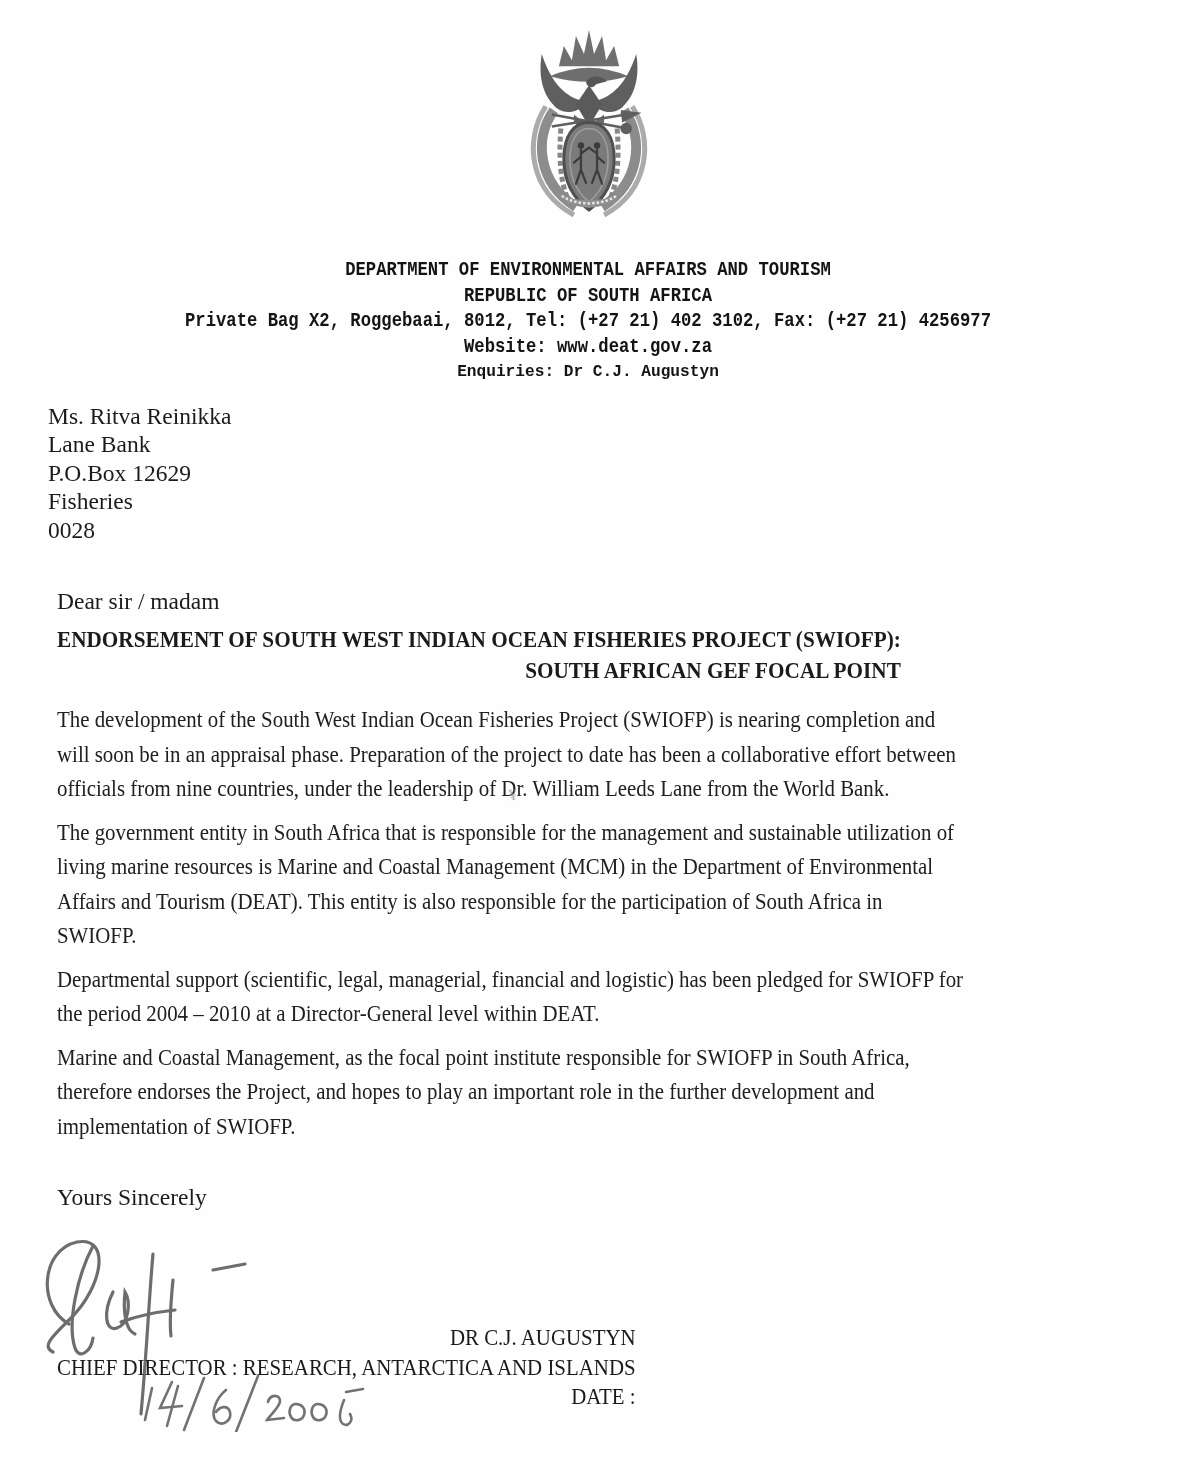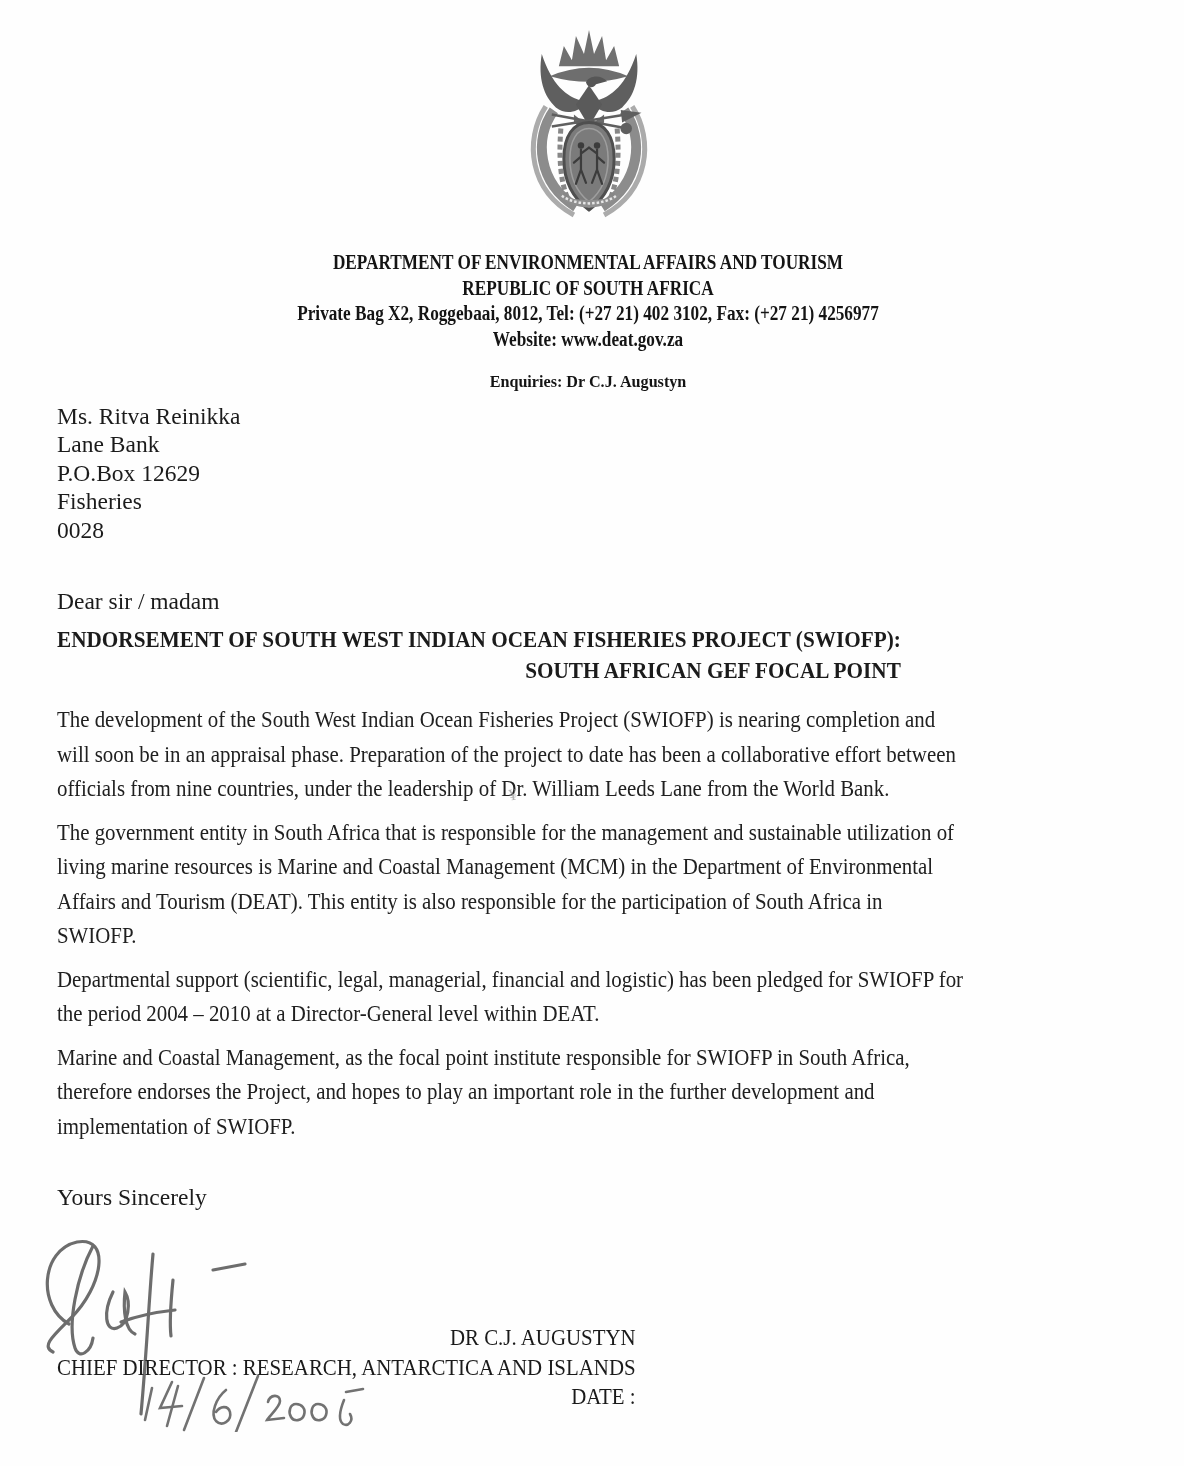--- a/index.html
+++ b/index.html
@@ -6,34 +6,34 @@
   .page{
     position:relative;
     width:1184px;height:1466px;
     margin:0 auto;
     background:#fefefe;
     font-family:"Liberation Serif", serif;
     color:#1b1b1b;
     overflow:hidden;
   }
   .abs{position:absolute;}
-  .sans{font-family:Liberation Serif, serif;font-weight:bold;color:#141414;}
+  .sans{font-family:Liberation Mono, monospace;font-weight:bold;color:#141414;margin-top:7px;}
   .letterhead{
     left:0;top:250px;width:1176px;
     text-align:center;
     font-size:20.5px;line-height:25.7px;
   }
   .letterhead .hline{transform:scaleX(.84);transform-origin:50% 0;white-space:nowrap;}
   .enquiries{
-    left:0;top:372px;width:1176px;text-align:center;
+    left:0;top:355px;width:1176px;text-align:center;
     font-size:17px;
     transform-origin:50% 0;
   }
   .enquiries .hline{transform:scaleX(.95);transform-origin:50% 0;}
-  .recipient{left:57px;top:402px;font-size:23.5px;line-height:28.4px;}
+  .recipient{left:48px;top:402px;font-size:23.5px;line-height:28.4px;}
   .salutation{left:57px;top:588px;font-size:23.5px;}
   .subject{left:57px;top:624px;font-size:24px;font-weight:bold;line-height:30.5px;text-align:right;}
   .subject .tline{transform:scaleX(.885);transform-origin:0 0;white-space:nowrap;}
   .bodycol{left:57px;top:702px;font-size:24px;line-height:34.5px;color:#202020;}
   .para{margin:0 0 9px 0;}
   .bline{transform:scaleX(.87);transform-origin:0 0;white-space:nowrap;}
   .stray{left:509px;top:786px;font-size:16px;color:#9a9a9a;opacity:.75;transform:rotate(-8deg);}
   .valediction{left:57px;top:1184px;font-size:23.5px;}
   .closingblock{left:57px;top:1323px;font-size:24px;line-height:29.5px;color:#1a1a1a;text-align:right;}
   .cline{transform:scaleX(.87);transform-origin:0 0;white-space:nowrap;}

